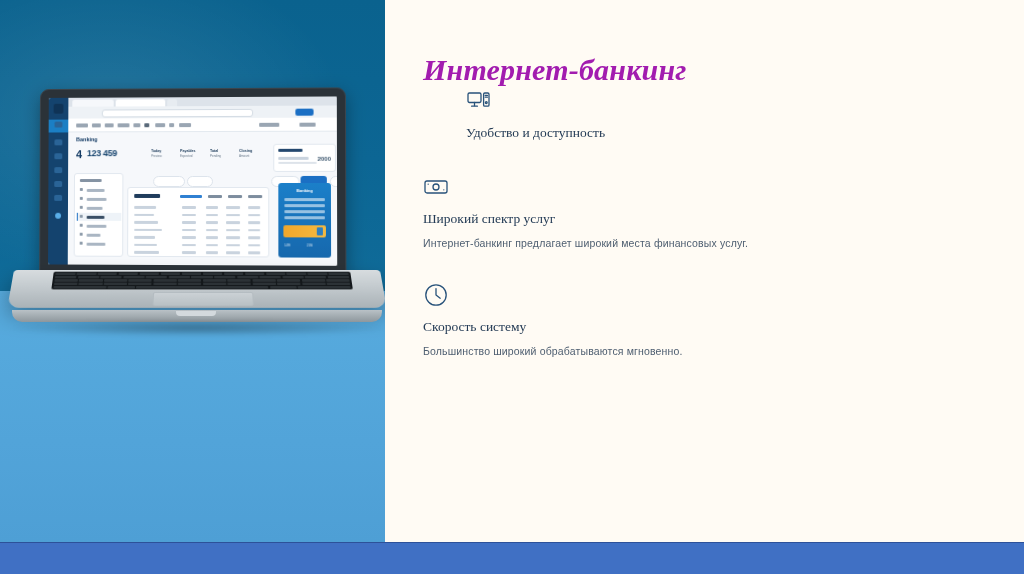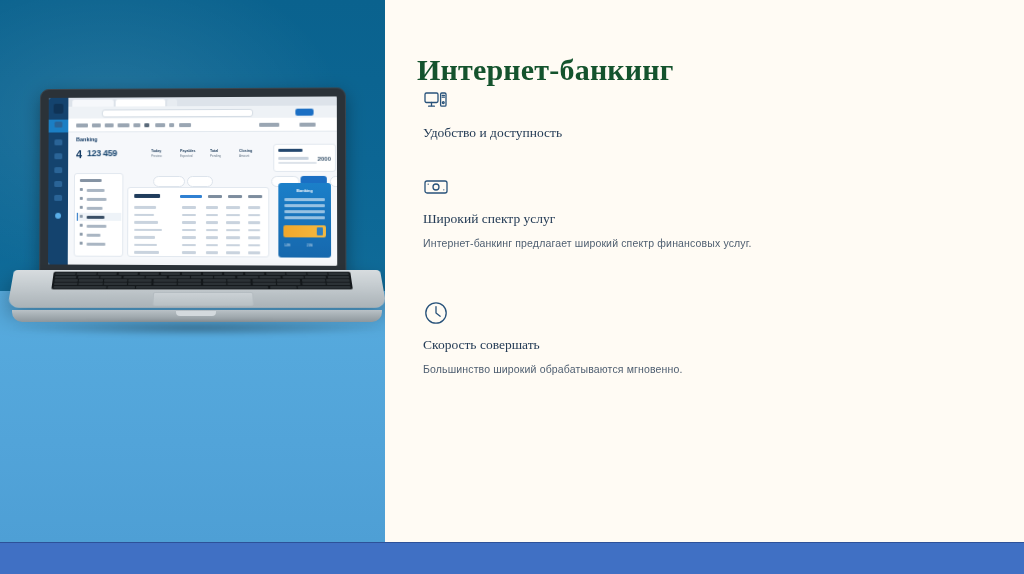--- a/index.html
+++ b/index.html
@@ -335,26 +335,27 @@
   .right-panel {
     position: absolute;
     left: 385px;
     top: 0;
     width: 639px;
     height: 542px;
     background: #FFFBF4;
   }
   .page-title {
     position: absolute;
-    left: 32px;
+    left: 38px;
     top: 33px;
     font-family: "Liberation Serif", serif;
     font-size: 30px;
-    color: #14532d;
+    color: #a21caf;
     letter-spacing: 0.2px;
+    font-style: italic;
   }
   .features {
     position: absolute;
     left: 38px;
     top: 88px;
     right: 20px;
   }
   .feature { position: relative; }
   .feature-icon {
     width: 26px;
@@ -640,57 +641,57 @@
       </div>
     </div>
   </div>
 
   <div class="right-panel">
 
     <h1 class="page-title">Интернет-банкинг</h1>
 
     <div class="features">
 
-      <div class="feature" style="margin-bottom:33px;">
+      <div class="feature" style="margin-bottom:33px;margin-left:43px;">
         <div class="feature-icon">
           <svg width="26" height="26" viewBox="0 0 26 26" fill="none" stroke="currentColor" stroke-width="1.3" stroke-linecap="round" stroke-linejoin="round">
             <rect x="2" y="5" width="13" height="9.5" rx="1.4"></rect>
             <path d="M8.5 14.5v3.2"></path>
             <path d="M5.6 18.2h5.8"></path>
             <rect x="17.6" y="5" width="5.4" height="13.2" rx="1.2"></rect>
             <path d="M19.2 7.4h2.2"></path>
             <path d="M19.2 9.2h2.2"></path>
             <circle cx="20.3" cy="14.6" r="0.9"></circle>
           </svg>
         </div>
         <h2 class="feature-title">Удобство и доступность</h2>
       </div>
 
-      <div class="feature" style="margin-bottom:51px;">
+      <div class="feature" style="margin-bottom:33px;">
         <div class="feature-icon">
           <svg width="26" height="26" viewBox="0 0 26 26" fill="none" stroke="currentColor" stroke-width="1.3" stroke-linecap="round" stroke-linejoin="round">
             <rect x="2" y="7" width="22" height="12" rx="2"></rect>
             <circle cx="13" cy="13" r="3"></circle>
             <path d="M5.2 10.2v0.01"></path>
             <path d="M20.8 15.8v0.01"></path>
           </svg>
         </div>
         <h2 class="feature-title">Широкий спектр услуг</h2>
-        <p class="feature-desc">Интернет-банкинг предлагает широкий спектр финансовых услуг.</p>
+        <p class="feature-desc">Интернет-банкинг предлагает широкий места финансовых услуг.</p>
       </div>
 
 
       <div class="feature">
         <div class="feature-icon">
           <svg width="26" height="26" viewBox="0 0 26 26" fill="none" stroke="currentColor" stroke-width="1.3" stroke-linecap="round" stroke-linejoin="round">
             <circle cx="13" cy="13" r="10.2"></circle>
             <path d="M13 6.6 V13 L17.2 16.2"></path>
           </svg>
         </div>
-        <h2 class="feature-title">Скорость совершать</h2>
+        <h2 class="feature-title">Скорость систему</h2>
         <p class="feature-desc">Большинство широкий обрабатываются мгновенно.</p>
       </div>
 
     </div>
   </div>
 
   <div class="footer-bar"></div>
 
 </div>
 

